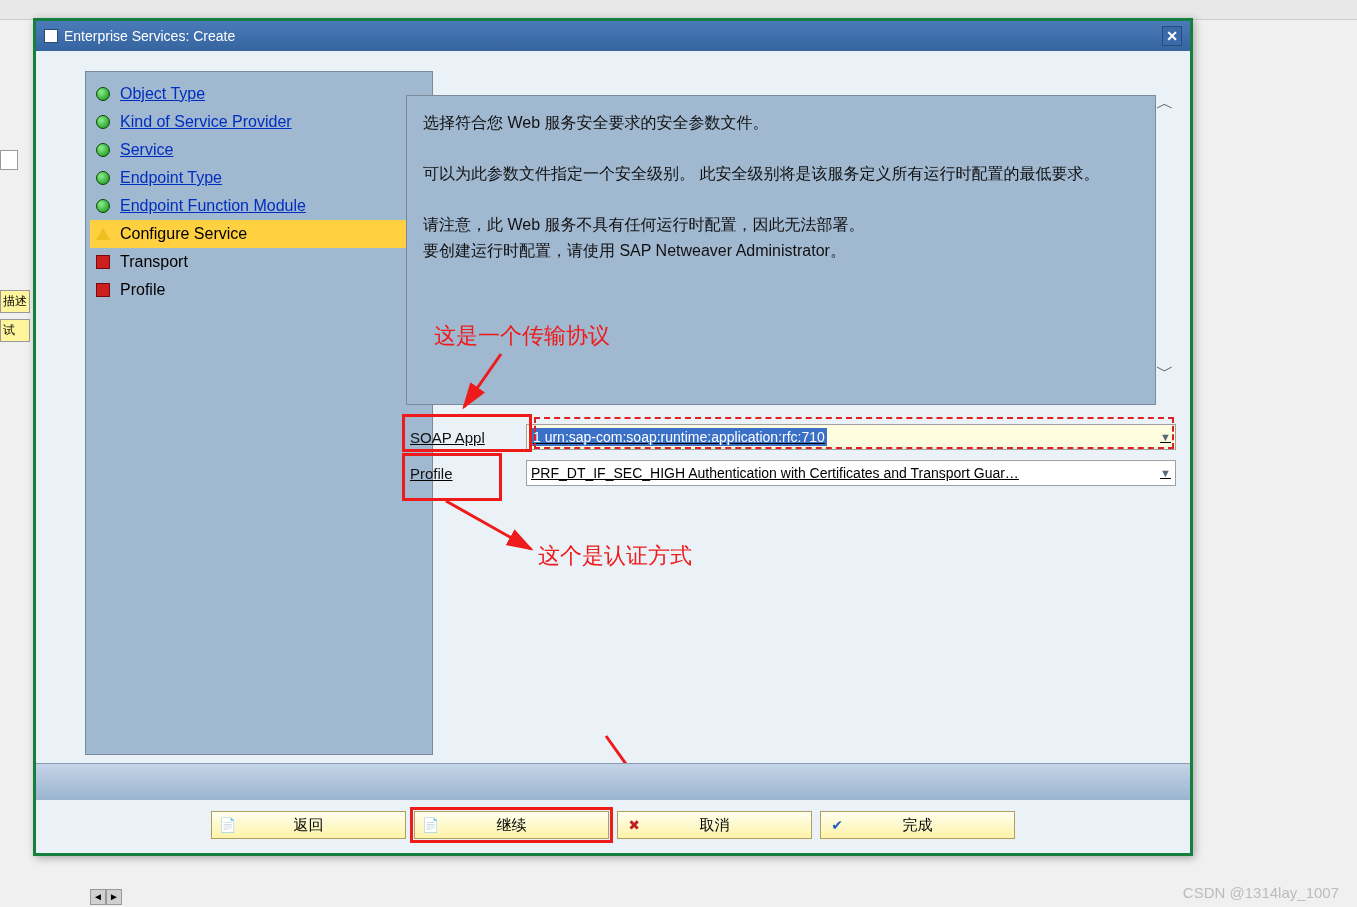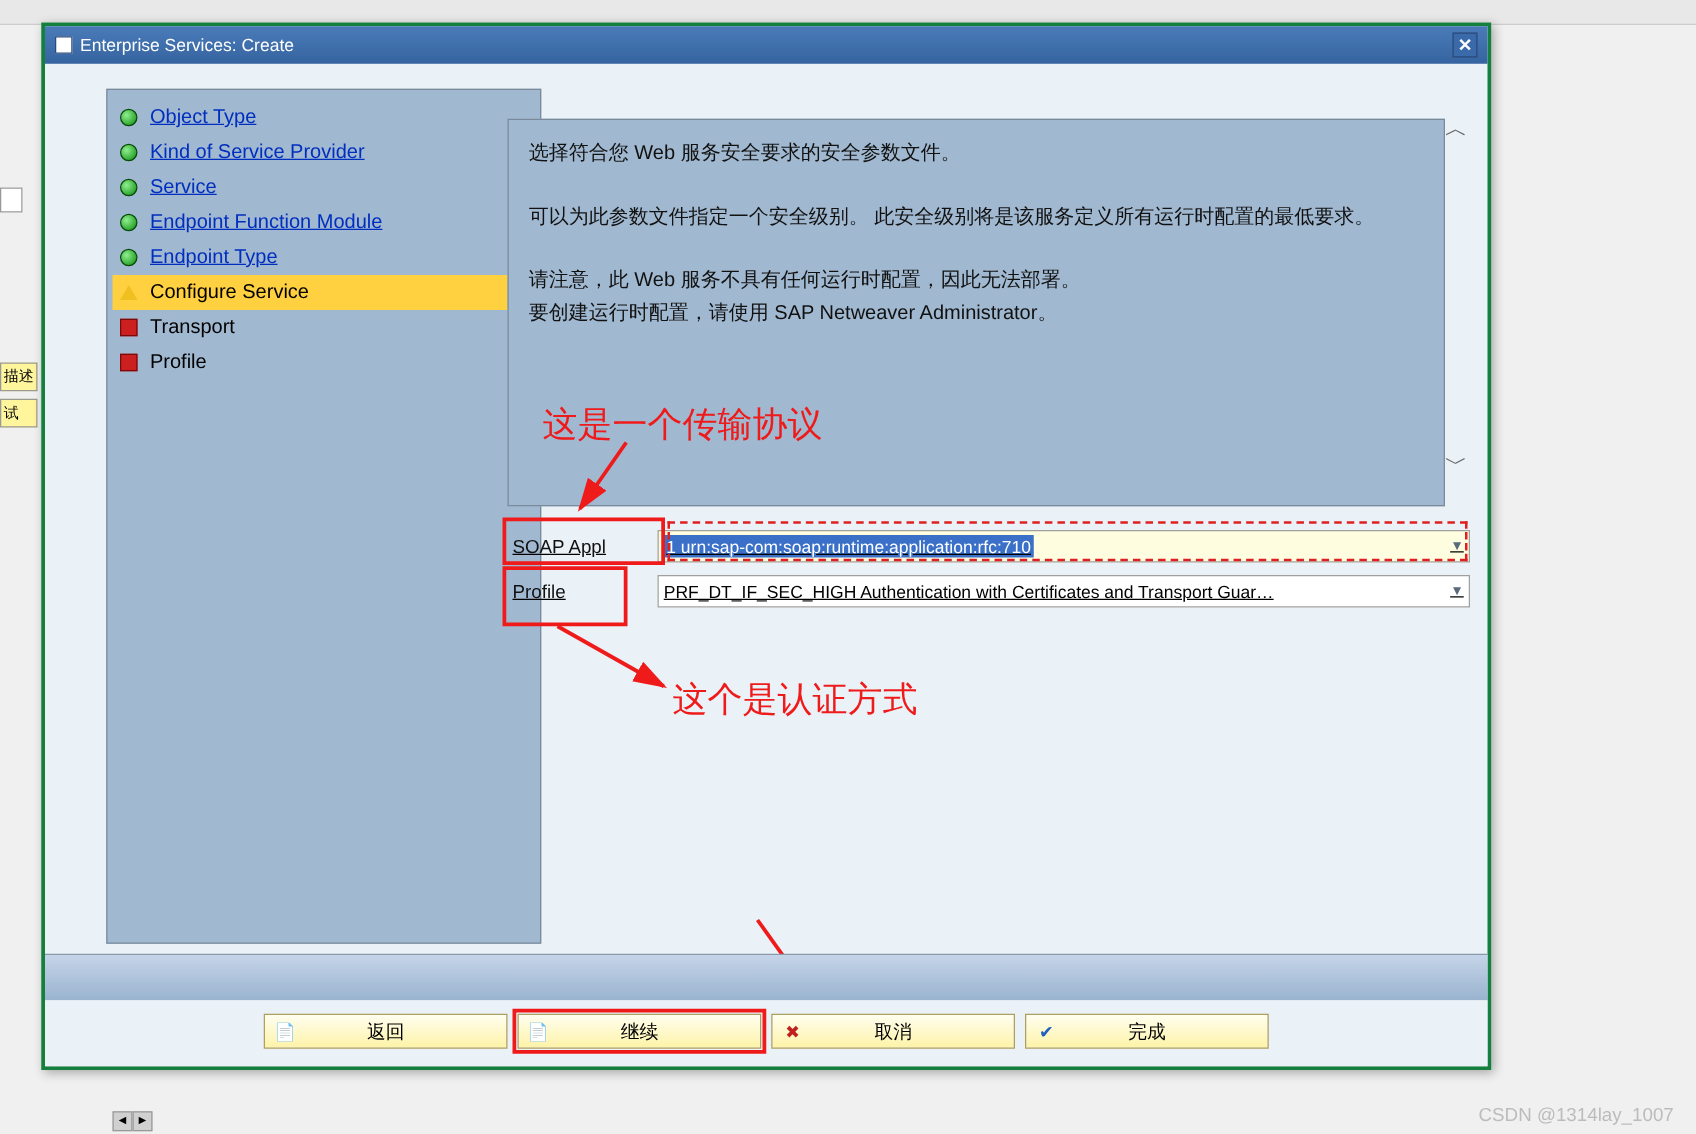--- a/index.html
+++ b/index.html
@@ -62,21 +62,21 @@
 }
 .form-value.sel { background: #fffde0; }
 .form-value .txt.highlight { background: #3a70c8; color: #fff; padding: 1px 2px; }
 .form-value .dd { color: #5a6a7a; font-size: 11px; cursor: pointer; }
 
 .red-box { position: absolute; border: 3px solid #ef1a1a; pointer-events: none; }
 .red-box.b1 { left: 366px; top: 363px; width: 130px; height: 38px; }
 .red-box.b1a { left: 498px; top: 366px; width: 640px; height: 32px; border-style: dashed; border-width: 2px; border-color: #e02020; }
 .red-box.b2 { left: 366px; top: 402px; width: 100px; height: 48px; }
 
-.annot { position: absolute; color: #ef1a1a; font-size: 28px; font-weight: 500; pointer-events: none; }
+.annot { position: absolute; color: #ef1a1a; font-size: 22px; font-weight: 500; pointer-events: none; }
 .annot.a1 { left: 398px; top: 270px; }
 .annot.a2 { left: 502px; top: 490px; }
 
 .arrow-svg { position: absolute; pointer-events: none; }
 
 .footer {
   position: absolute; left: 0; right: 0; bottom: 0; height: 90px;
   background: linear-gradient(to bottom, #c5d4e8 0%, #9ab4d0 40%, #eaf1f7 41%, #eaf1f7 100%);
   border-top: 1px solid #8a9aaa;
   display: flex; align-items: flex-end; justify-content: center; gap: 8px;
@@ -125,25 +125,25 @@
       <div class="step done">
         <span class="bullet green"></span>
         <a>Kind of Service Provider</a>
       </div>
       <div class="step done">
         <span class="bullet green"></span>
         <a>Service</a>
       </div>
       <div class="step done">
         <span class="bullet green"></span>
+        <a>Endpoint Type</a>
+      </div>
+      <div class="step done">
+        <span class="bullet green"></span>
         <a>Endpoint Function Module</a>
-      </div>
-      <div class="step done">
-        <span class="bullet green"></span>
-        <a>Endpoint Type</a>
       </div>
       <div class="step active">
         <span class="bullet yellow"></span>
         <span>Configure Service</span>
       </div>
       <div class="step pending">
         <span class="bullet red"></span>
         <span>Transport</span>
       </div>
       <div class="step pending">

